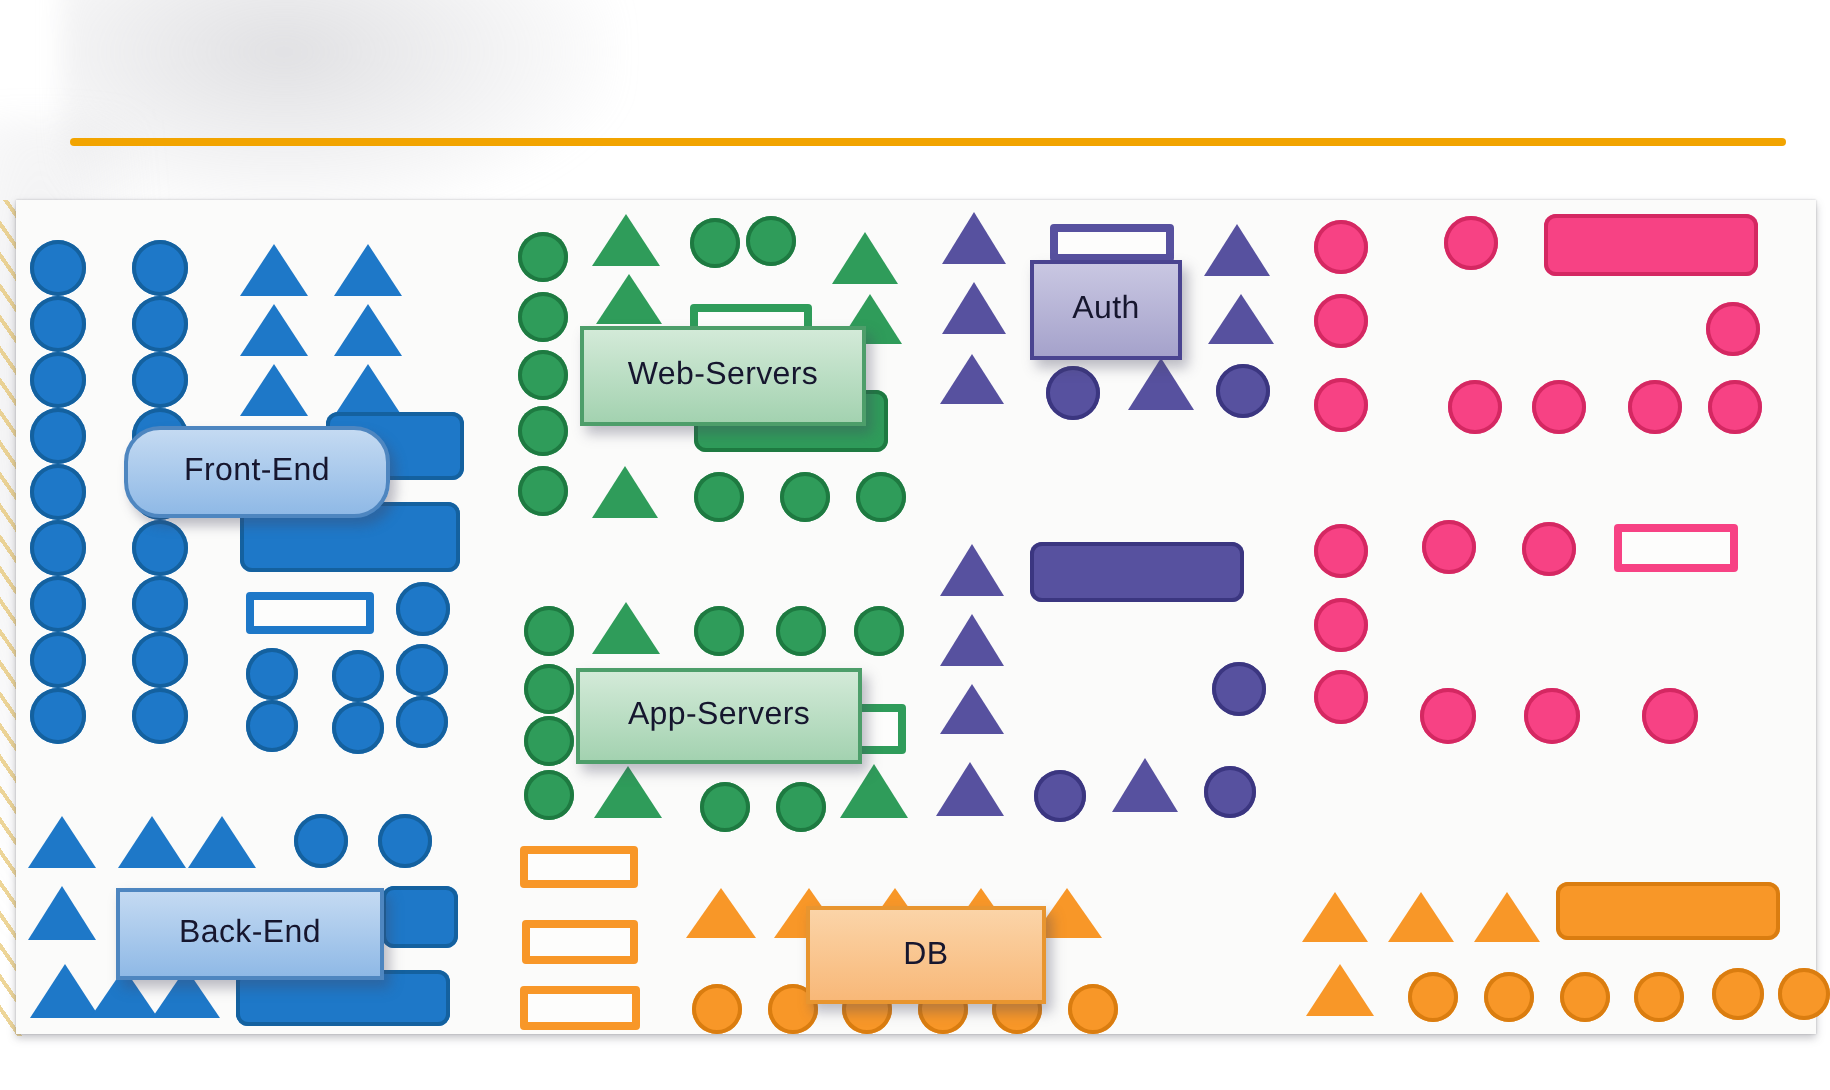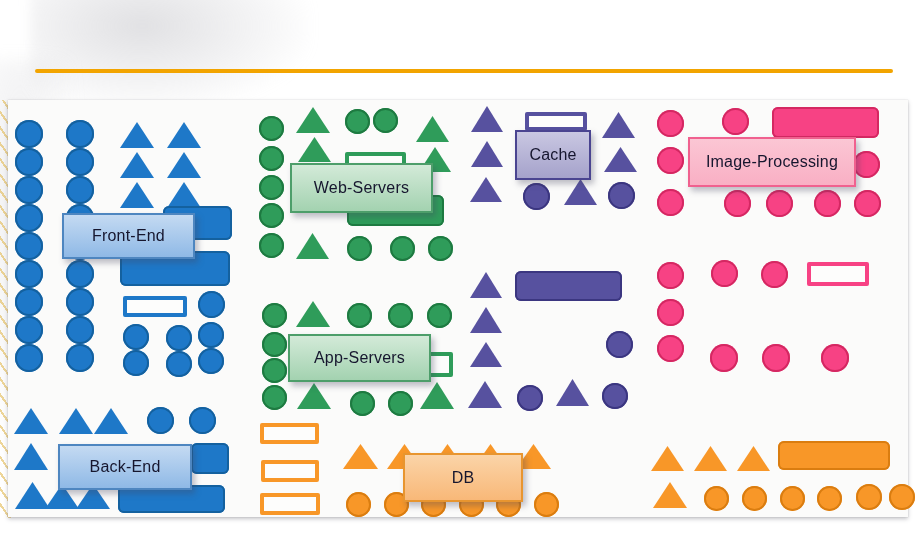--- a/index.html
+++ b/index.html
@@ -86,21 +86,21 @@
         <div class="sh sh-r" style="left: 163px; top: 206px; width: 69px; height: 34px;"></div>
         <div class="sh sh-r" style="left: 120px; top: 251px; width: 110px; height: 35px;"></div>
         <div class="sh sh-o" style="left: 123px; top: 296px; width: 64px; height: 21px;"></div>
         <div class="sh sh-c" style="left: 198px; top: 291px; width: 27px; height: 27px;"></div>
         <div class="sh sh-c" style="left: 123px; top: 324px; width: 26px; height: 26px;"></div>
         <div class="sh sh-c" style="left: 166px; top: 325px; width: 26px; height: 26px;"></div>
         <div class="sh sh-c" style="left: 198px; top: 322px; width: 26px; height: 26px;"></div>
         <div class="sh sh-c" style="left: 123px; top: 350px; width: 26px; height: 26px;"></div>
         <div class="sh sh-c" style="left: 166px; top: 351px; width: 26px; height: 26px;"></div>
         <div class="sh sh-c" style="left: 198px; top: 348px; width: 26px; height: 26px;"></div>
-        <div class="label-box" style="left: 62px; top: 213px; width: 133px; height: 46px;">
+        <div class="label-box" style="left: 62px; top: 213px; width: 133px; height: 46px; border-radius: 18px;">
           <span>Front-End</span>
         </div>
       </div>
       <div class="cluster" style="--fill: #1E78C8; --stroke: #14619F; --lb1: #C4DAF2; --lb2: #8FB9E6; --lbb: #4E86C0;">
         <div class="sh sh-t" style="left: 14px; top: 408px; width: 34px; height: 26px;"></div>
         <div class="sh sh-t" style="left: 59px; top: 408px; width: 34px; height: 26px;"></div>
         <div class="sh sh-t" style="left: 94px; top: 408px; width: 34px; height: 26px;"></div>
         <div class="sh sh-c" style="left: 147px; top: 407px; width: 27px; height: 27px;"></div>
         <div class="sh sh-c" style="left: 189px; top: 407px; width: 27px; height: 27px;"></div>
         <div class="sh sh-t" style="left: 14px; top: 443px; width: 34px; height: 27px;"></div>
@@ -157,21 +157,21 @@
         <div class="sh sh-t" style="left: 471px; top: 106px; width: 32px; height: 26px;"></div>
         <div class="sh sh-t" style="left: 471px; top: 141px; width: 32px; height: 26px;"></div>
         <div class="sh sh-t" style="left: 470px; top: 177px; width: 32px; height: 25px;"></div>
         <div class="sh sh-o" style="left: 525px; top: 112px; width: 62px; height: 19px;"></div>
         <div class="sh sh-t" style="left: 602px; top: 112px; width: 33px; height: 26px;"></div>
         <div class="sh sh-t" style="left: 604px; top: 147px; width: 33px; height: 25px;"></div>
         <div class="sh sh-c" style="left: 523px; top: 183px; width: 27px; height: 27px;"></div>
         <div class="sh sh-t" style="left: 564px; top: 179px; width: 33px; height: 26px;"></div>
         <div class="sh sh-c" style="left: 608px; top: 182px; width: 27px; height: 27px;"></div>
         <div class="label-box" style="left: 515px; top: 130px; width: 76px; height: 50px;">
-          <span>Cache</span>
+          <span>Auth</span>
         </div>
       </div>
       <div class="cluster" style="--fill: #57519F; --stroke: #3B3680; --lb1: #C9C7E2; --lb2: #A5A2CB; --lbb: #4A4490;">
         <div class="sh sh-t" style="left: 470px; top: 272px; width: 32px; height: 26px;"></div>
         <div class="sh sh-t" style="left: 470px; top: 307px; width: 32px; height: 26px;"></div>
         <div class="sh sh-t" style="left: 470px; top: 342px; width: 32px; height: 25px;"></div>
         <div class="sh sh-r" style="left: 515px; top: 271px; width: 107px; height: 30px;"></div>
         <div class="sh sh-c" style="left: 606px; top: 331px; width: 27px; height: 27px;"></div>
         <div class="sh sh-t" style="left: 468px; top: 381px; width: 34px; height: 27px;"></div>
         <div class="sh sh-c" style="left: 517px; top: 385px; width: 26px; height: 26px;"></div>
@@ -182,23 +182,20 @@
         <div class="sh sh-c" style="left: 657px; top: 110px; width: 27px; height: 27px;"></div>
         <div class="sh sh-c" style="left: 722px; top: 108px; width: 27px; height: 27px;"></div>
         <div class="sh sh-r" style="left: 772px; top: 107px; width: 107px; height: 31px;"></div>
         <div class="sh sh-c" style="left: 657px; top: 147px; width: 27px; height: 27px;"></div>
         <div class="sh sh-c" style="left: 657px; top: 189px; width: 27px; height: 27px;"></div>
         <div class="sh sh-c" style="left: 853px; top: 151px; width: 27px; height: 27px;"></div>
         <div class="sh sh-c" style="left: 724px; top: 190px; width: 27px; height: 27px;"></div>
         <div class="sh sh-c" style="left: 766px; top: 190px; width: 27px; height: 27px;"></div>
         <div class="sh sh-c" style="left: 814px; top: 190px; width: 27px; height: 27px;"></div>
         <div class="sh sh-c" style="left: 854px; top: 190px; width: 27px; height: 27px;"></div>
-        <div class="label-box" style="left: 688px; top: 137px; width: 168px; height: 50px;">
-          <span>Image-Processing</span>
-        </div>
       </div>
       <div class="cluster" style="--fill: #F74284; --stroke: #D42862; --lb1: #FBC6D4; --lb2: #F9AFC4; --lbb: #F0618F;">
         <div class="sh sh-c" style="left: 657px; top: 262px; width: 27px; height: 27px;"></div>
         <div class="sh sh-c" style="left: 711px; top: 260px; width: 27px; height: 27px;"></div>
         <div class="sh sh-c" style="left: 761px; top: 261px; width: 27px; height: 27px;"></div>
         <div class="sh sh-o" style="left: 807px; top: 262px; width: 62px; height: 24px;"></div>
         <div class="sh sh-c" style="left: 657px; top: 299px; width: 27px; height: 27px;"></div>
         <div class="sh sh-c" style="left: 657px; top: 335px; width: 27px; height: 27px;"></div>
         <div class="sh sh-c" style="left: 710px; top: 344px; width: 28px; height: 28px;"></div>
         <div class="sh sh-c" style="left: 762px; top: 344px; width: 28px; height: 28px;"></div>

